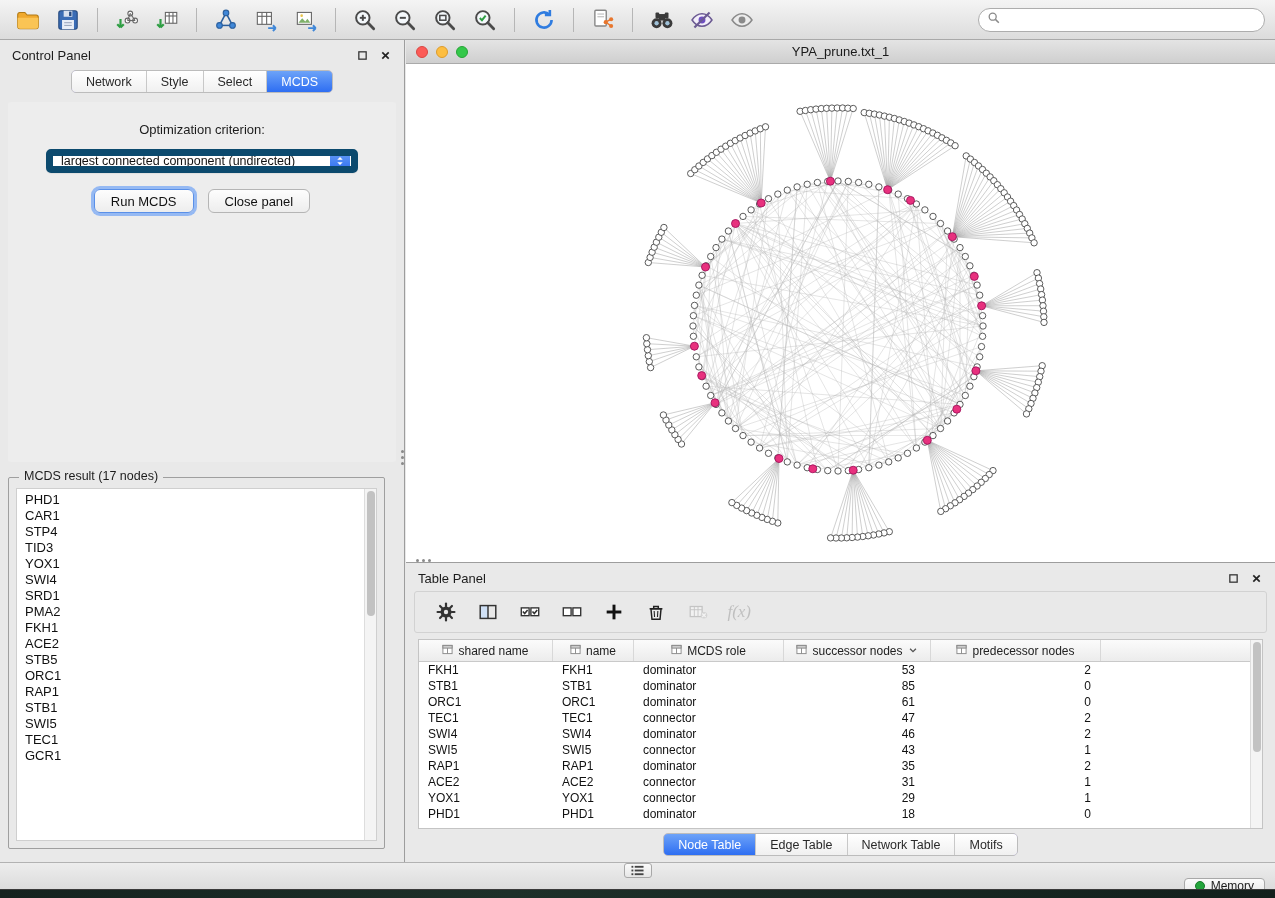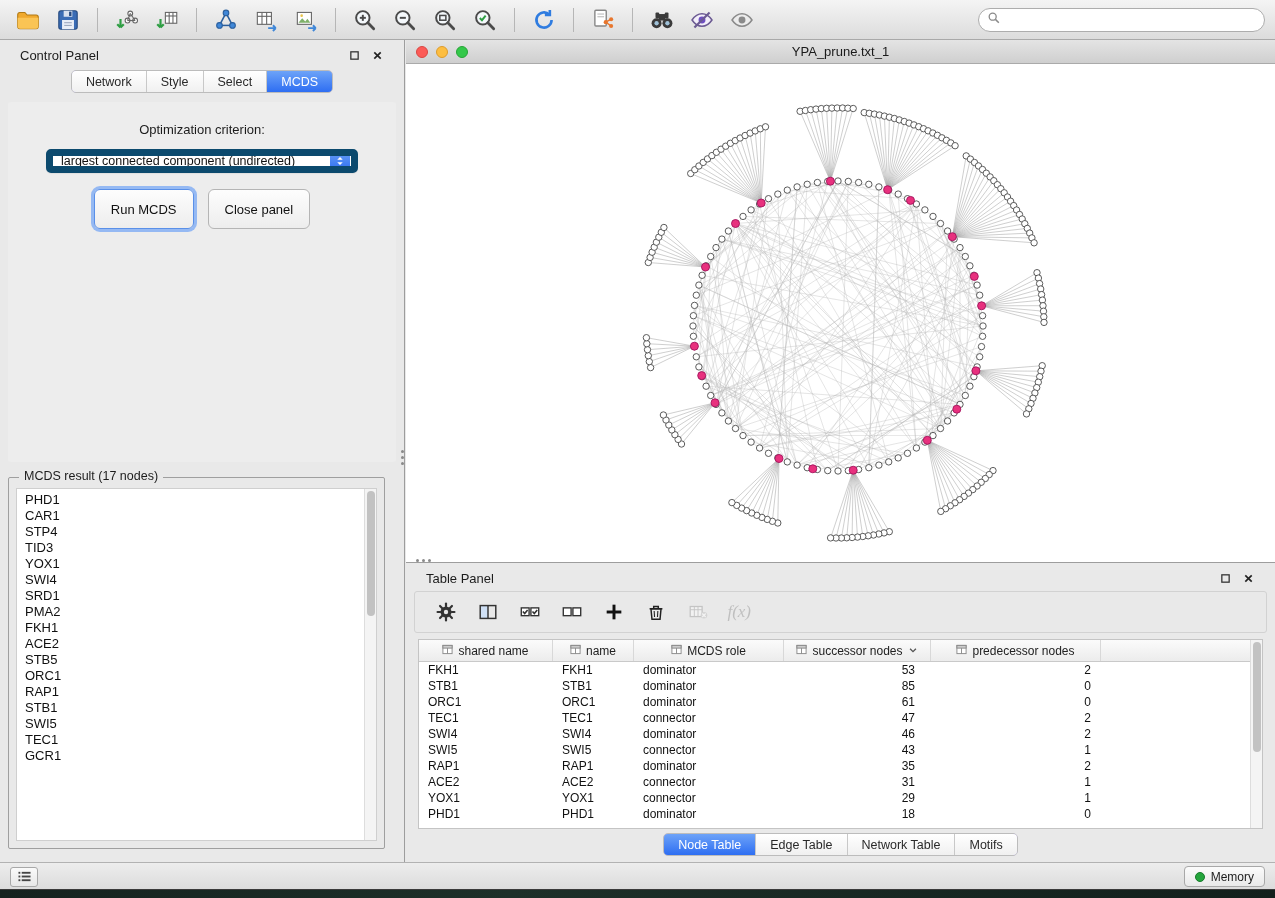--- a/index.html
+++ b/index.html
@@ -10,36 +10,36 @@
   
   .toolbar { position:absolute; top:0; left:0; right:0; height:40px; background:linear-gradient(#f4f4f4,#dcdcdc); border-bottom:1px solid #a9a9a9; display:flex; align-items:center; padding:0 10px; }
   .tb-groups { display:flex; align-items:center; gap:4px; }
   .tb-btn { width:36px; height:32px; border:none; background:transparent; display:flex; align-items:center; justify-content:center; cursor:pointer; }
   .tb-sep { width:1px; height:24px; background:#b6b6b6; margin:0 7px; }
   .search-box { margin-left:auto; width:287px; height:24px; border:1px solid #adadad; border-radius:12px; background:#fff; display:flex; align-items:center; padding:0 8px; gap:5px; }
   .search-input { border:none; outline:none; flex:1; font-size:12px; font-family:"Liberation Sans",sans-serif; background:transparent; }
 
   
   .control-panel { position:absolute; top:40px; left:0; width:405px; height:822px; background:#e9e9e9; border-right:1px solid #9d9d9d; }
-  .cp-title-row, .tp-title-row { height:30px; display:flex; align-items:center; padding:0 20px; gap:8px; }
+  .cp-title-row, .tp-title-row { height:30px; display:flex; align-items:center; padding:0 12px; gap:8px; }
   .panel-title { font-size:13px; color:#1c1c1c; }
   .win-btns { margin-left:auto; display:flex; gap:9px; align-items:center; }
   .win-btn { width:14px; height:14px; display:flex; align-items:center; justify-content:center; cursor:pointer; background:transparent; border:none; }
   .seg-tabs { display:flex; justify-content:center; }
   .seg-wrap { display:inline-flex; border:1px solid #bcbcbc; border-radius:5px; overflow:hidden; background:#c4b5fd; height:23px; }
   .seg-tab { border:none; background:linear-gradient(#ffffff,#f0f0f0); font-size:12.5px; font-family:"Liberation Sans",sans-serif; color:#2a2a2a; padding:0 14px; border-right:1px solid #c8c8c8; cursor:pointer; }
   .seg-tab:last-child { border-right:none; }
   .seg-tab.active { background:linear-gradient(#6da3f8,#2e6ef2); color:#fff; }
   .mcds-box { position:absolute; left:8px; right:8px; top:62px; height:360px; background:#ededed; border-radius:3px; }
   .opt-label { text-align:center; font-size:13px; color:#1c1c1c; margin-top:20px; }
   .mac-select { width:312px; height:24px; margin:12px auto 0; background:#fff; border:7px solid #0c4a6e; border-radius:5px; display:flex; align-items:center; overflow:hidden; cursor:pointer; box-shadow:0 1px 1px rgba(0,0,0,0.06); }
   .sel-text { flex:1; font-size:12.5px; color:#111; padding:0 8px; white-space:nowrap; }
   .sel-stepper { width:20px; height:22px; margin:0 1px; border-radius:4px; background:linear-gradient(#69a0f7,#2c6cf0); display:flex; align-items:center; justify-content:center; }
   .btn-row { display:flex; justify-content:center; gap:14px; margin-top:16px; }
-  .mac-btn { height:40px; padding:0 16px; font-size:13px; font-family:"Liberation Sans",sans-serif; color:#111; background:linear-gradient(#fdfdfd,#ededed); border:1px solid #b5b5b5; border-radius:6px; cursor:pointer; }
+  .mac-btn { height:24px; padding:0 16px; font-size:13px; font-family:"Liberation Sans",sans-serif; color:#111; background:linear-gradient(#fdfdfd,#ededed); border:1px solid #b5b5b5; border-radius:6px; cursor:pointer; }
   .mac-btn.focus { box-shadow:0 0 0 3px rgba(90,150,246,0.6); border-color:#5a90e8; }
   .group-box { position:absolute; left:8px; width:377px; top:437px; height:372px; border:1px solid #9f9f9f; border-radius:2px; background:#e9e9e9; }
   .legend { position:absolute; top:-9px; left:10px; background:#e9e9e9; padding:0 5px; font-size:12.5px; color:#1c1c1c; }
   .list-area { position:absolute; left:7px; right:7px; top:10px; bottom:7px; background:#fff; border:1px solid #cfcfcf; overflow:hidden; }
   .list { position:absolute; inset:3px 14px 3px 0; }
   .list-item { font-size:13px; line-height:16px; padding-left:8px; color:#101010; cursor:default; }
   .vscroll { position:absolute; top:0; right:0; bottom:0; width:12px; background:#f4f4f4; border-left:1px solid #ddd; }
   .vthumb { position:absolute; top:2px; left:1.5px; width:8px; border-radius:4px; background:#c2c2c2; height:125px; }
 
   
@@ -70,21 +70,21 @@
   .tbody { position:absolute; left:0; right:13px; top:22px; bottom:0; }
   .tr { display:flex; height:16px; align-items:center; cursor:default; }
   .td { font-size:12px; color:#111; padding-left:9px; white-space:nowrap; overflow:hidden; }
   .td.num { text-align:right; padding-left:0; padding-right:16px; }
   .td.num.last { padding-right:10px; }
   .vscroll.tbl { border-left:1px solid #ddd; }
   .vscroll.tbl .vthumb { height:110px; }
   .tp-tabs { position:absolute; bottom:6px; left:0; right:0; display:flex; justify-content:center; }
 
   
-  .status-bar { position:absolute; left:0; right:0; top:862px; height:28px; background:linear-gradient(#ededed,#dbdbdb); border-top:1px solid #b2b2b2; display:flex; align-items:center; padding:0 10px; }
+  .status-bar { position:absolute; left:0; right:0; top:862px; height:28px; background:linear-gradient(#ededed,#dbdbdb); border-top:1px solid #b2b2b2; display:flex; align-items:center; padding:0 10px;flex-direction:column; }
   .sb-btn { width:28px; height:20px; border:1px solid #a8a8a8; border-radius:3px; background:linear-gradient(#fafafa,#e7e7e7); display:flex; align-items:center; justify-content:center; cursor:pointer; }
   .memory-btn { margin-left:auto; height:21px; border:1px solid #a8a8a8; border-radius:4px; background:linear-gradient(#fbfbfb,#e9e9e9); display:flex; align-items:center; gap:6px; padding:0 10px; font-size:12px; font-family:"Liberation Sans",sans-serif; color:#1c1c1c; cursor:pointer; }
   .memory-btn .dot { width:10px; height:10px; border-radius:50%; background:#24a53c; border:1px solid #187a2a; }
 </style>
 </head>
 <body>
 
 <div class="app">
 
   <div class="toolbar">

